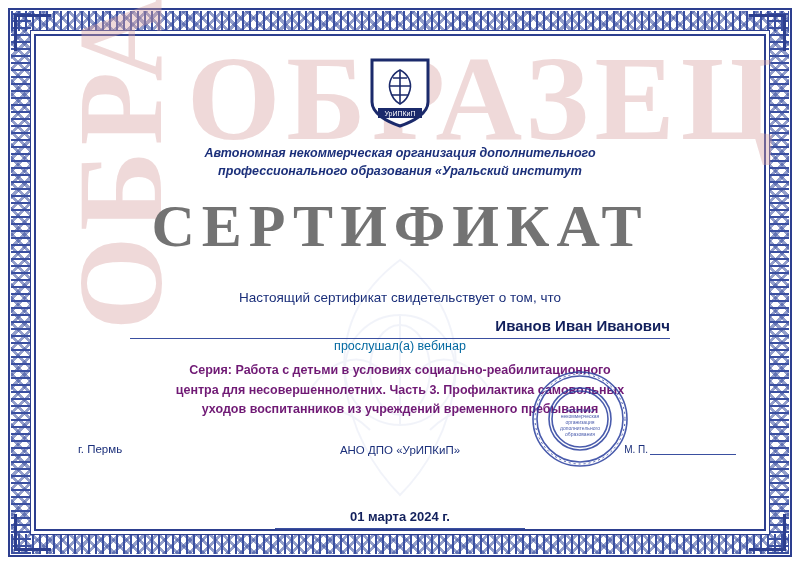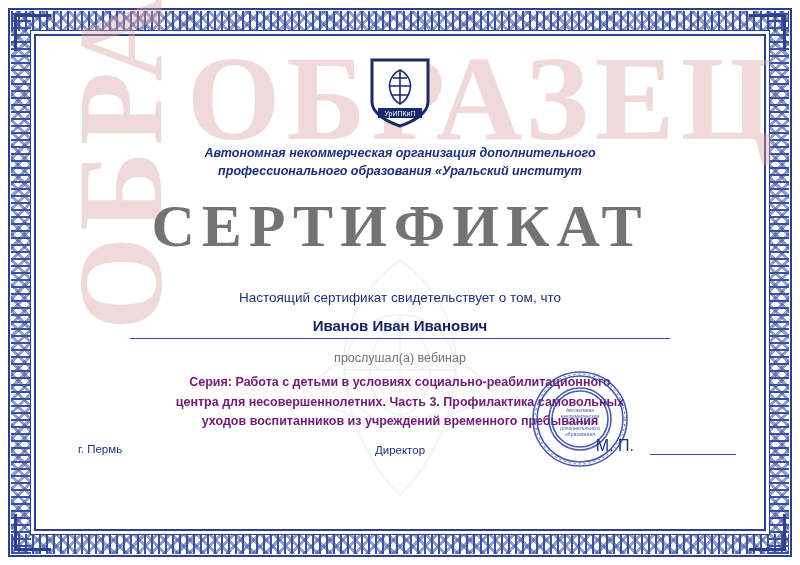--- a/index.html
+++ b/index.html
@@ -141,30 +141,31 @@
   }
   .name-wrap {
     margin: 12px auto 0;
     width: 540px;
   }
   .name {
     font-size: 15px;
     font-weight: bold;
     color: #12205c;
     padding-bottom: 4px;
+    text-align: right;
   }
   .rule {
     height: 1px;
     background: #3a4fa0;
     width: 100%;
   }
   .listened {
-    margin-top: 12px;
+    margin-top: 0;
     font-size: 12.5px;
-    color: #737373;
+    color: #0369a1;
   }
   .course {
     margin: 8px auto 0;
     width: 480px;
     font-size: 12.5px;
     font-weight: bold;
     line-height: 1.55;
     color: #701a75;
   }
 
@@ -190,25 +191,25 @@
     bottom: 0;
     font-size: 11.5px;
     line-height: 1.5;
     color: #1b2f7a;
     text-align: center;
   }
   .mp {
     position: absolute;
     right: 14px;
     bottom: 4px;
-    font-size: 16px;
+    font-size: 10px;
     color: #1b2f7a;
     display: flex;
     align-items: flex-end;
-    gap: 16px;
+    gap: 2px;
   }
   .mp-line {
     display: inline-block;
     width: 86px;
     border-bottom: 1px solid #3a4fa0;
     height: 12px;
   }
   .stamp {
     position: absolute;
     right: 120px;
@@ -307,21 +308,21 @@
       <div>Серия: Работа с детьми в условиях социально-реабилитационного</div>
       <div>центра для несовершеннолетних. Часть 3. Профилактика самовольных</div>
       <div>уходов воспитанников из учреждений временного пребывания</div>
     </div>
 
     
     <div class="footer">
       <div class="city">г. Пермь</div>
 
       <div class="director">
-        <div>Директор</div>
+        <div>АНО ДПО «УрИПКиП»</div>
       </div>
 
       <svg class="stamp" viewBox="0 0 100 100">
         <g fill="none" stroke="#2a3f9e" stroke-width="1.6">
           <circle cx="50" cy="50" r="47"></circle>
           <circle cx="50" cy="50" r="43"></circle>
           <circle cx="50" cy="50" r="31"></circle>
           <circle cx="50" cy="50" r="28"></circle>
         </g>
         <g stroke="#2a3f9e" stroke-width="1">
@@ -336,14 +337,18 @@
         </g>
       </svg>
 
       <div class="mp">
         <span>М. П.</span>
         <span class="mp-line"></span>
       </div>
     </div>
 
 
+    <div class="date-wrap">
+      <div class="date">01 марта 2024 г.</div>
+      <div class="rule"></div>
+    </div>
   </div>
 </div>
 
 </body></html>

